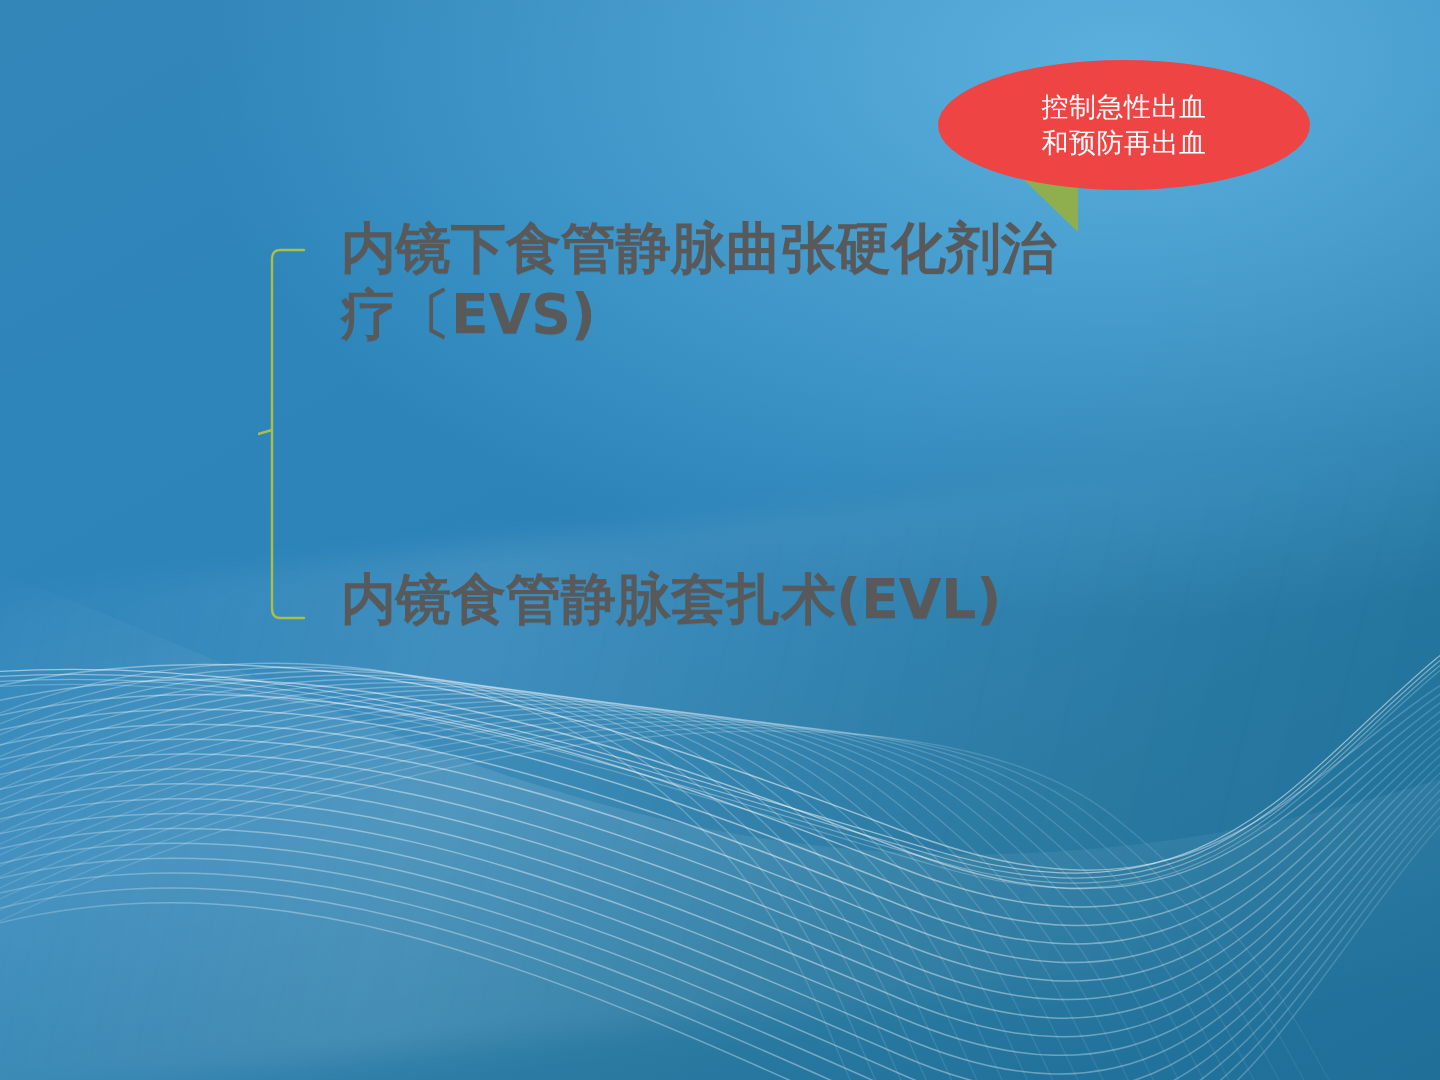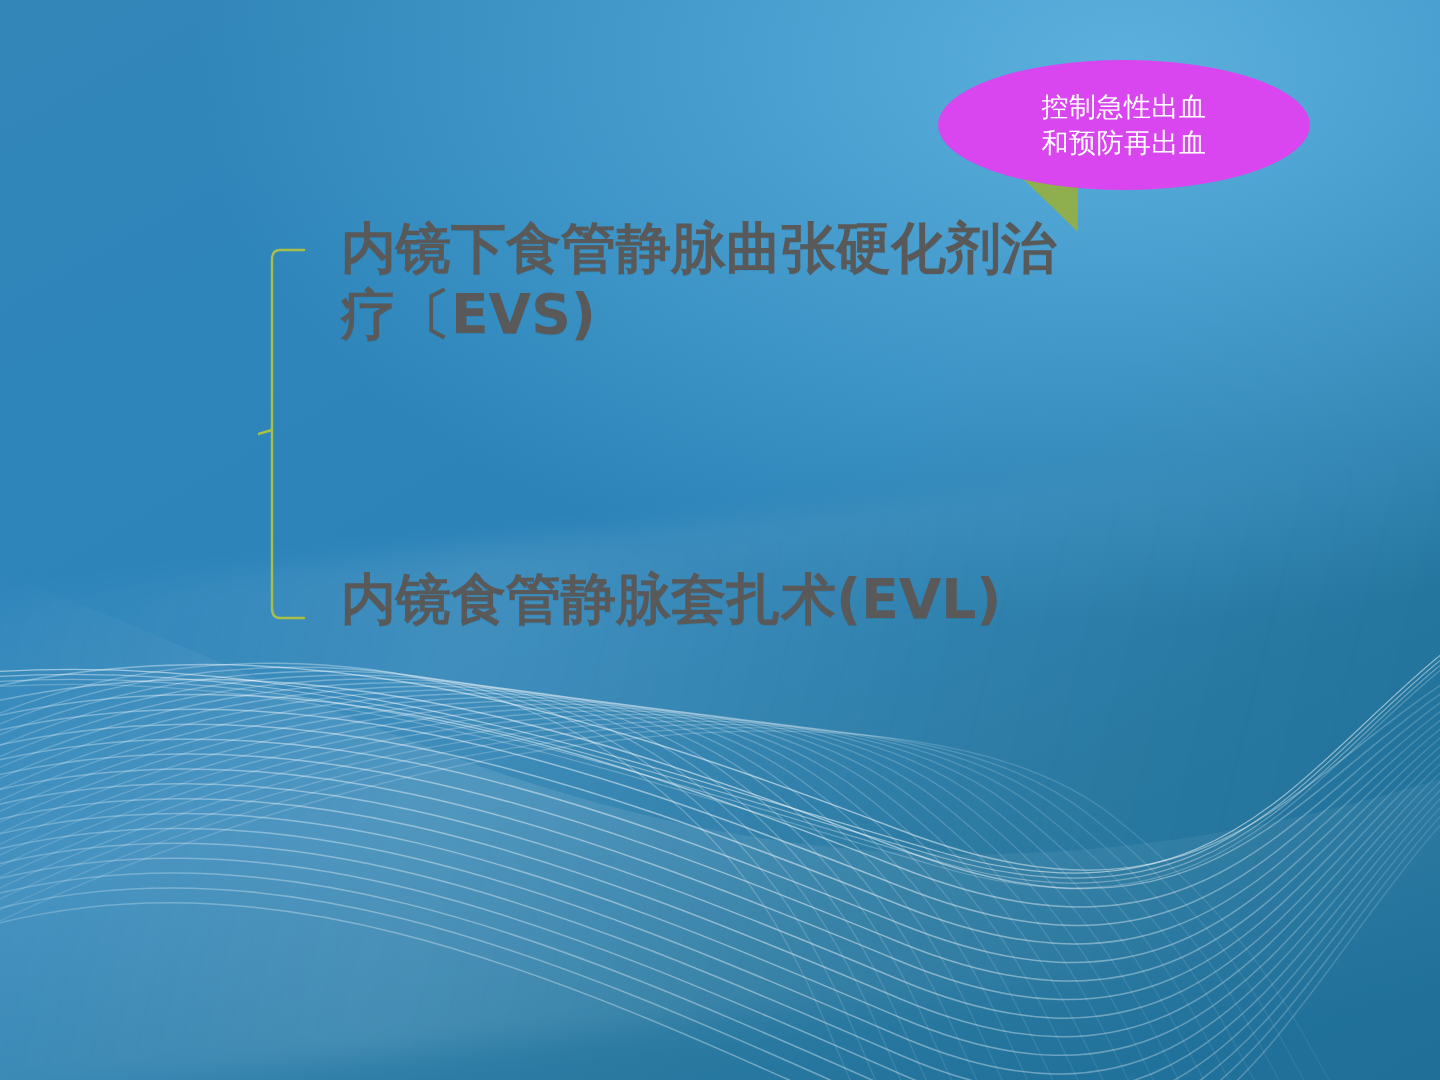--- a/index.html
+++ b/index.html
@@ -75,21 +75,21 @@
   }
 
   
   .callout {
     position: absolute;
   }
   .callout .bubble {
     position: relative;
     width: 100%;
     height: 100%;
-    background: #d946ef;
+    background: #ef4444;
     border-radius: 50% / 50%;
     display: flex;
     align-items: center;
     justify-content: center;
   }
   .callout .bubble-text {
     color: #ffffff;
     font-size: 27px;
     line-height: 1.35;
     text-align: center;

